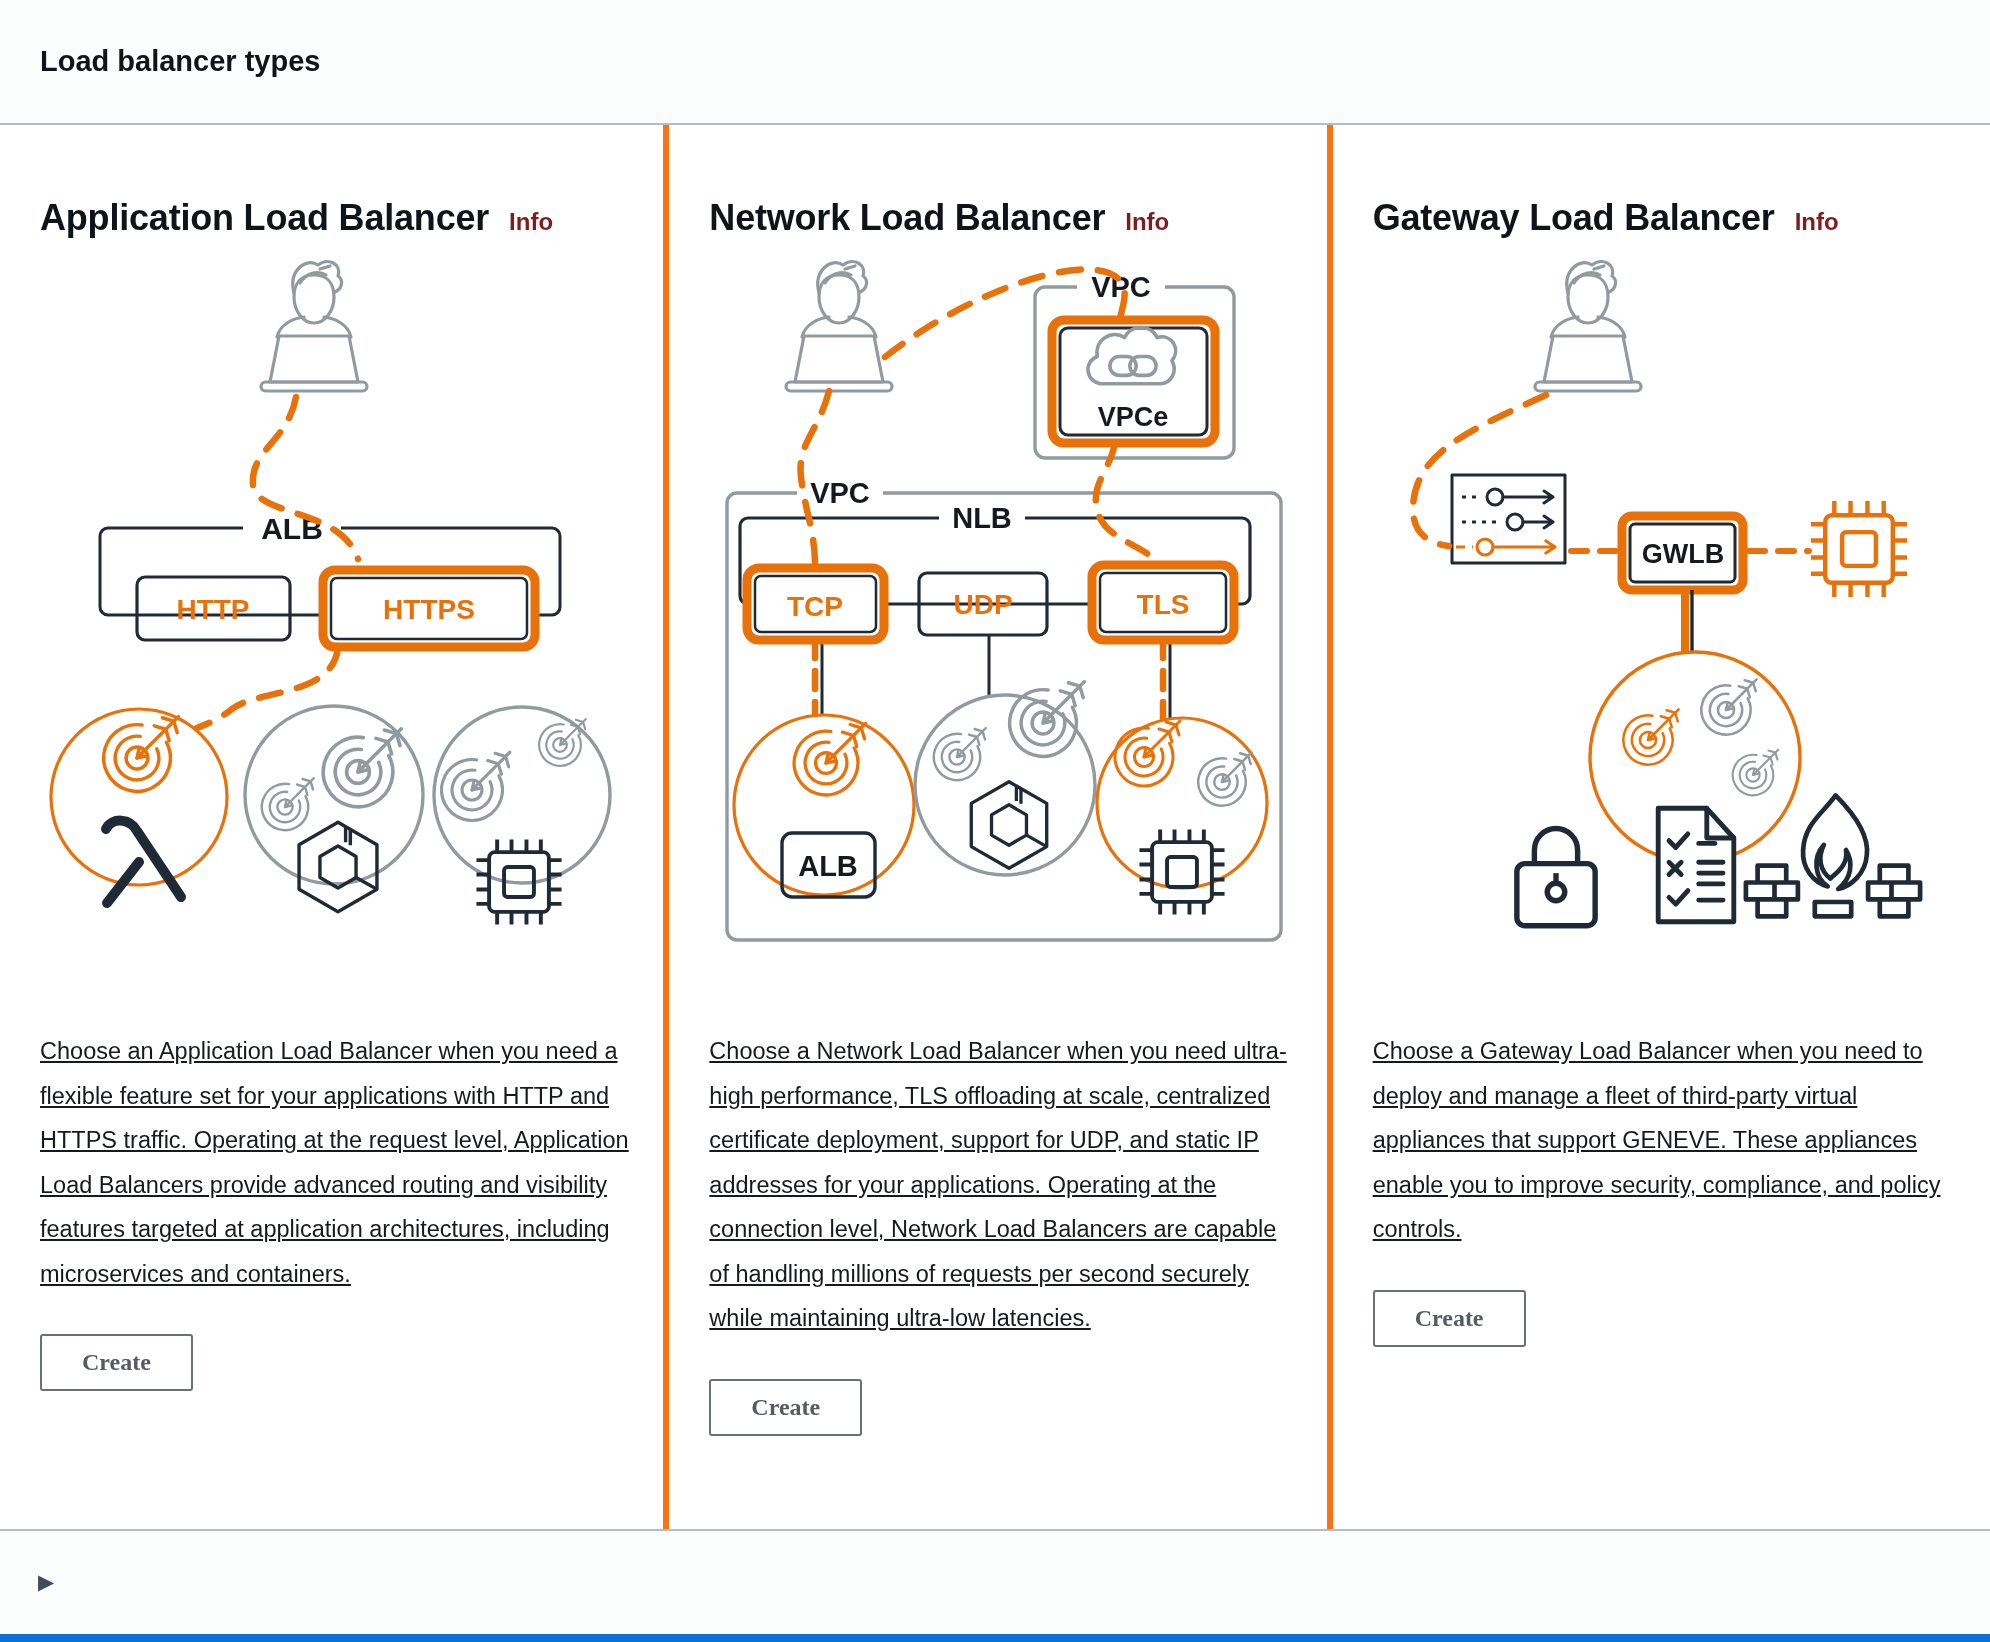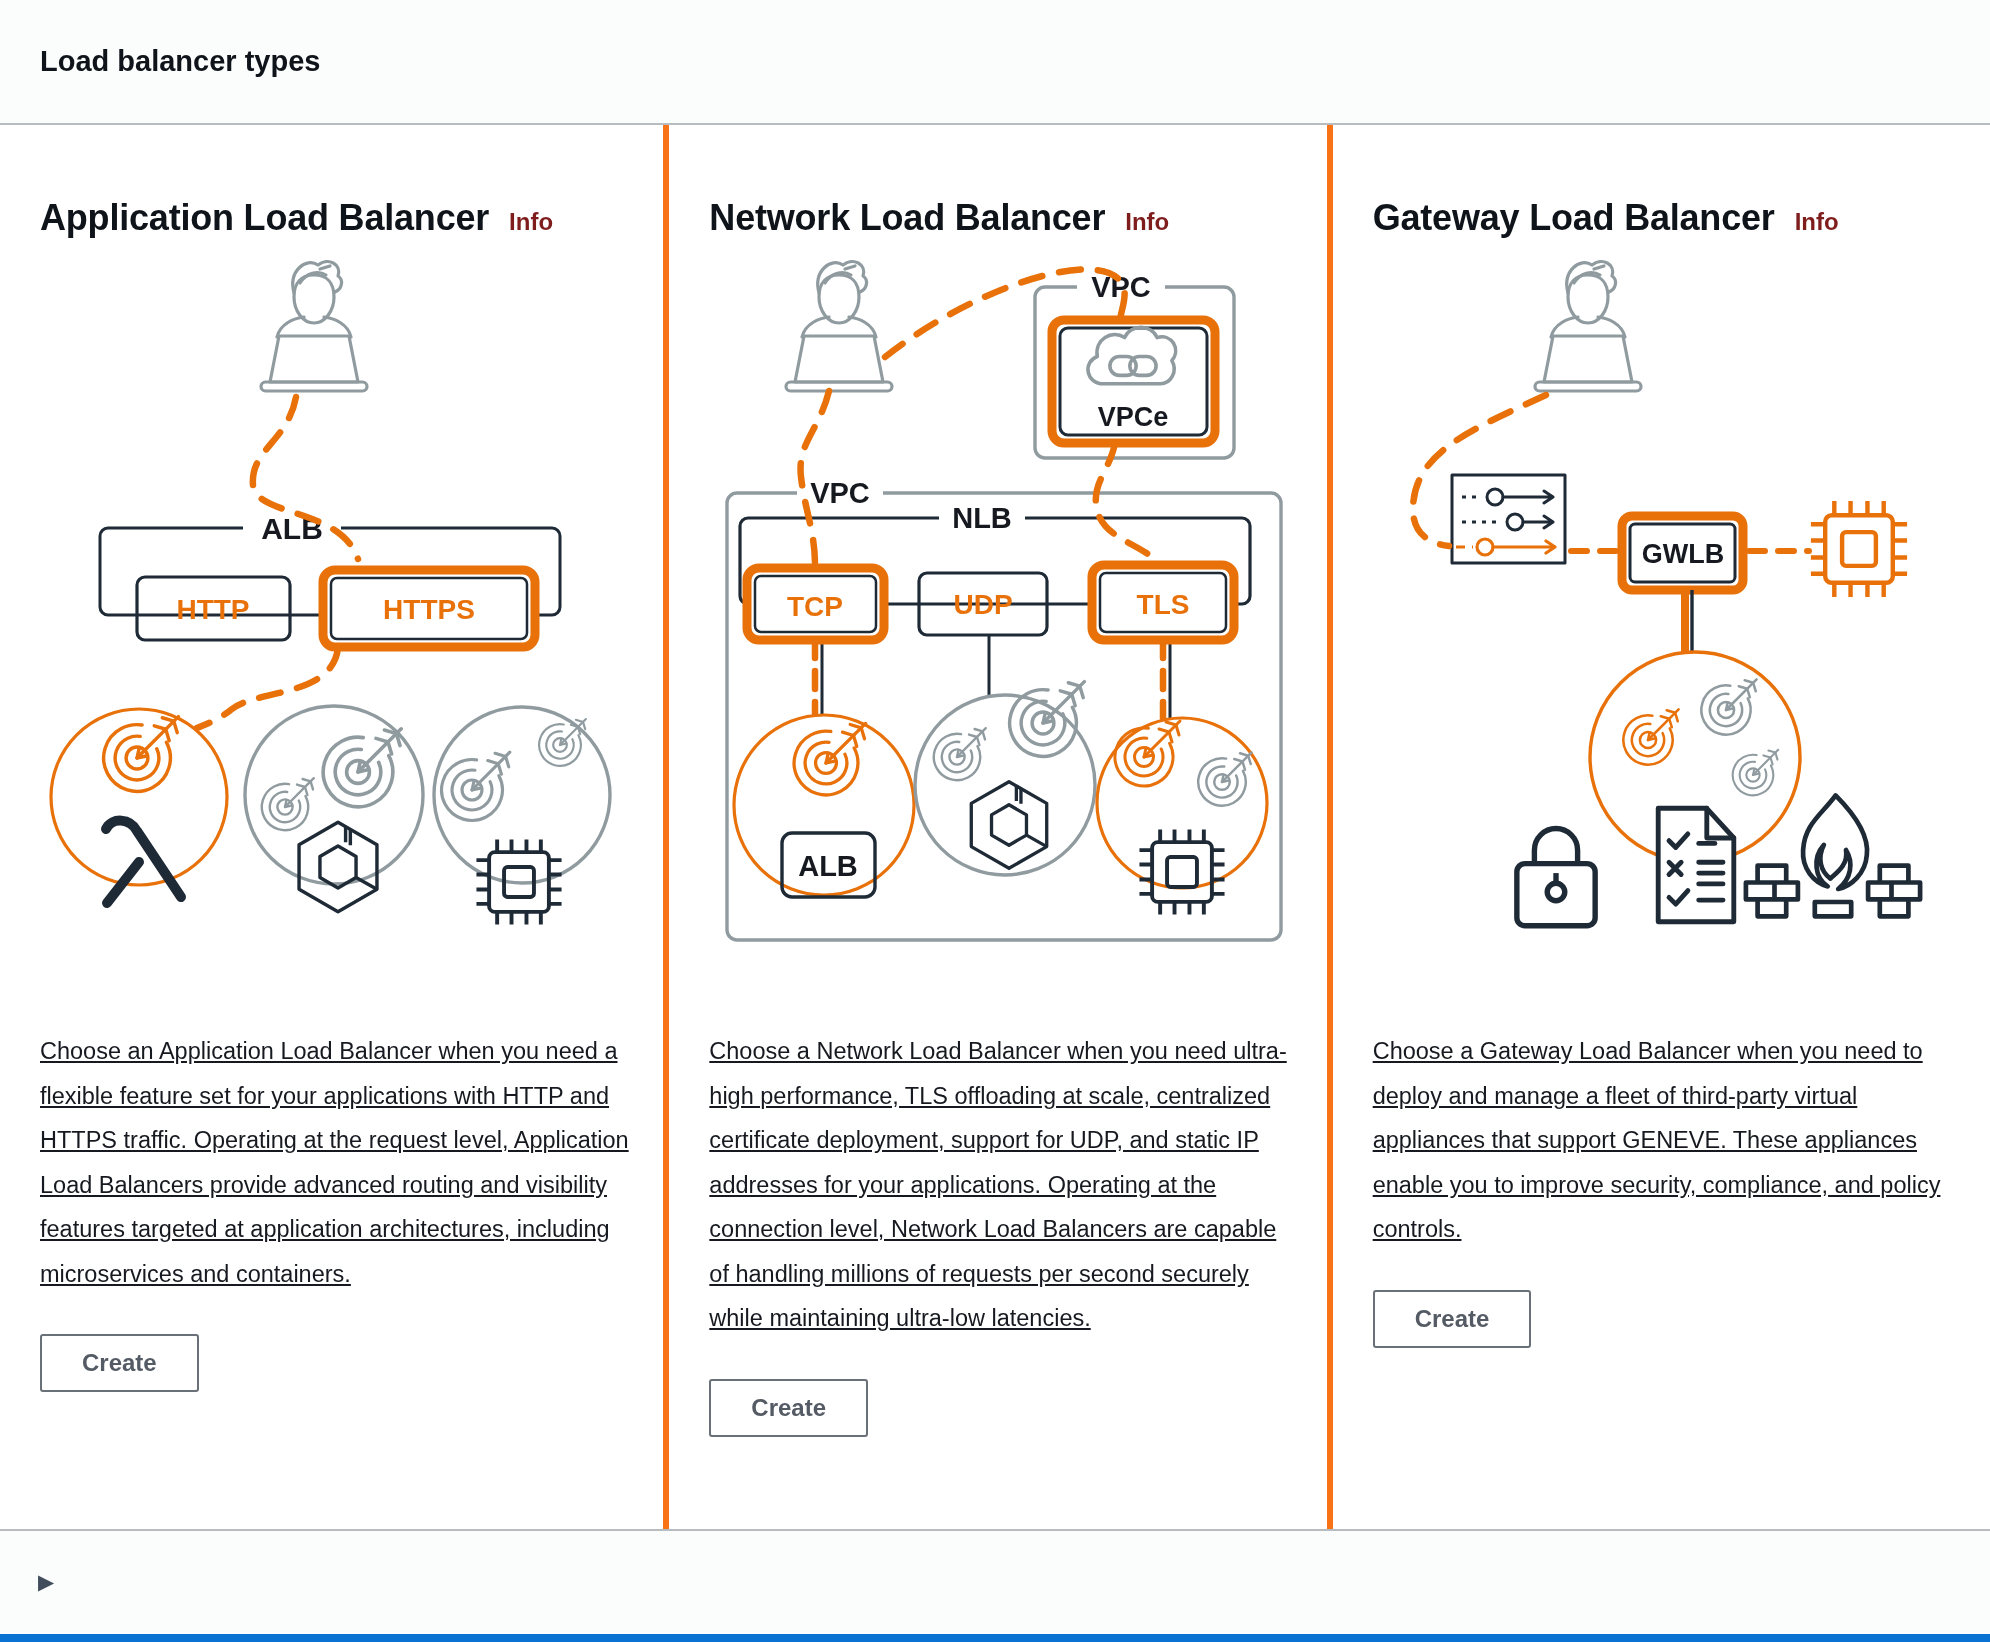--- a/index.html
+++ b/index.html
@@ -1,28 +1,28 @@
 <!DOCTYPE html>
 <html><head>
 <meta charset="utf-8">
 <style>
   html,body{margin:0;padding:0;background:#fff;color:#16191f;font-family:"Liberation Sans",sans-serif;}
   .page{position:relative;width:1990px;height:1642px;background:#fff;overflow:hidden;}
   .hdr{height:125px;background:#fbfcfc;border-bottom:2px solid #b6bcc0;box-sizing:border-box;display:flex;align-items:center;padding:0 40px;}
   .hdr h1{font-size:29px;font-weight:bold;color:#0f141a;margin:0;text-align:right;}
-  .cards{display:flex;height:1404px;box-sizing:border-box;background:#fff;}
+  .cards{display:flex;height:1404px;box-sizing:border-box;background:#fff;justify-content:flex-end;}
   .card{width:663.33px;box-sizing:border-box;padding:72px 38px 0 40px;position:relative;background:#fff;}
   .card + .card{border-left:6px solid #f97316;}
   .trow{display:flex;align-items:baseline;gap:20px;}
   .trow h2{font-size:36px;margin:0;color:#0f141a;font-weight:bold;letter-spacing:-0.2px;}
   .info{font-size:24px;font-weight:bold;color:#7f1d1d;text-decoration:none;cursor:pointer;}
   .diagram{margin:6px -38px 0 -40px;height:760px;}
   .diagram svg{display:block;}
   .desc{width:592px;font-size:23.5px;line-height:44.5px;margin:24px 0 0 0;color:#16191f;text-decoration:underline;}
-  .create{margin-top:38px;background:#fff;border:2px solid #697077;border-radius:3px;color:#545b64;font-weight:bold;font-size:24px;font-family:Liberation Sans, sans-serif;padding:13px 40px;cursor:pointer;}
+  .create{margin-top:38px;background:#fff;border:2px solid #697077;border-radius:3px;color:#545b64;font-weight:bold;font-size:24px;font-family:Liberation Serif, serif;padding:13px 40px;cursor:pointer;}
   .ftr{height:103px;background:#fbfcfc;border-top:2px solid #b6bcc0;box-sizing:border-box;display:flex;align-items:center;gap:20px;padding:0 38px;}
   .tri{color:#414d5c;font-size:21px;line-height:1;}
   .classic{font-size:27px;font-weight:bold;color:#545b64;cursor:pointer;}
   .classic em{font-style:italic;margin-left:8px;}
   .bbar{position:absolute;left:0;right:0;bottom:0;height:8px;background:#0972d3;}
   
   .dk{stroke:#1f2a37;fill:none;stroke-width:3;stroke-linejoin:round;}
   .gy{stroke:#909ba0;fill:none;stroke-width:3.4;stroke-linejoin:round;}
   .dash{stroke:#e8710a;stroke-width:6.5;fill:none;stroke-dasharray:22 17;stroke-linecap:round;}
   text{font-family:"Liberation Sans",sans-serif;font-weight:bold;}

